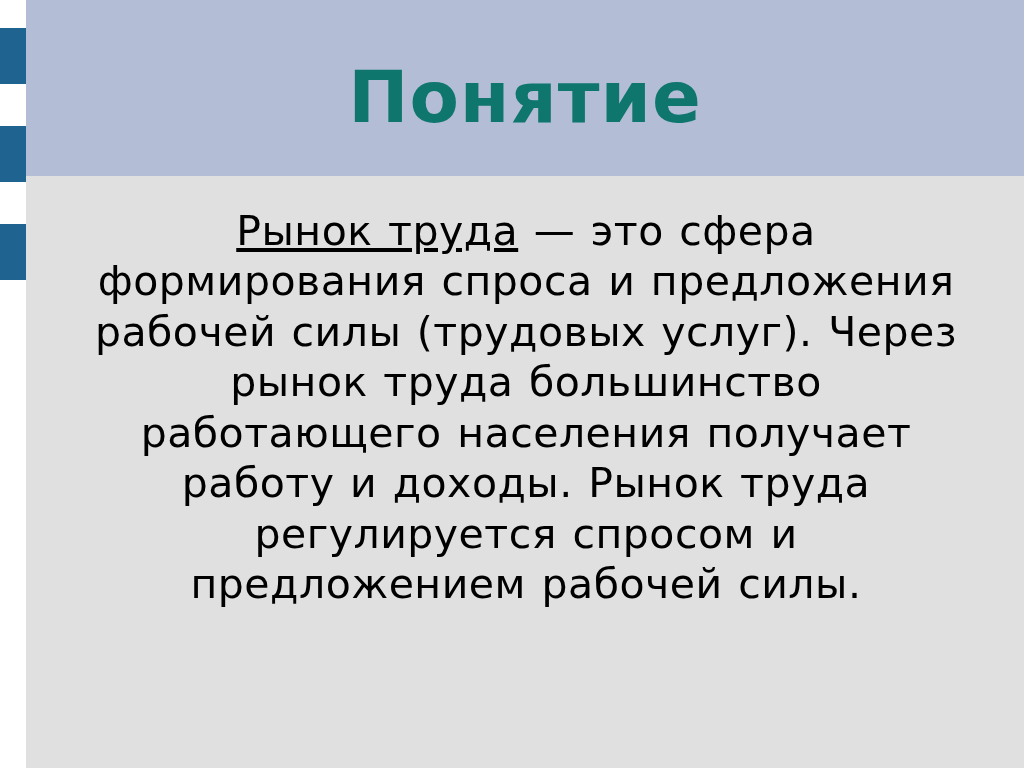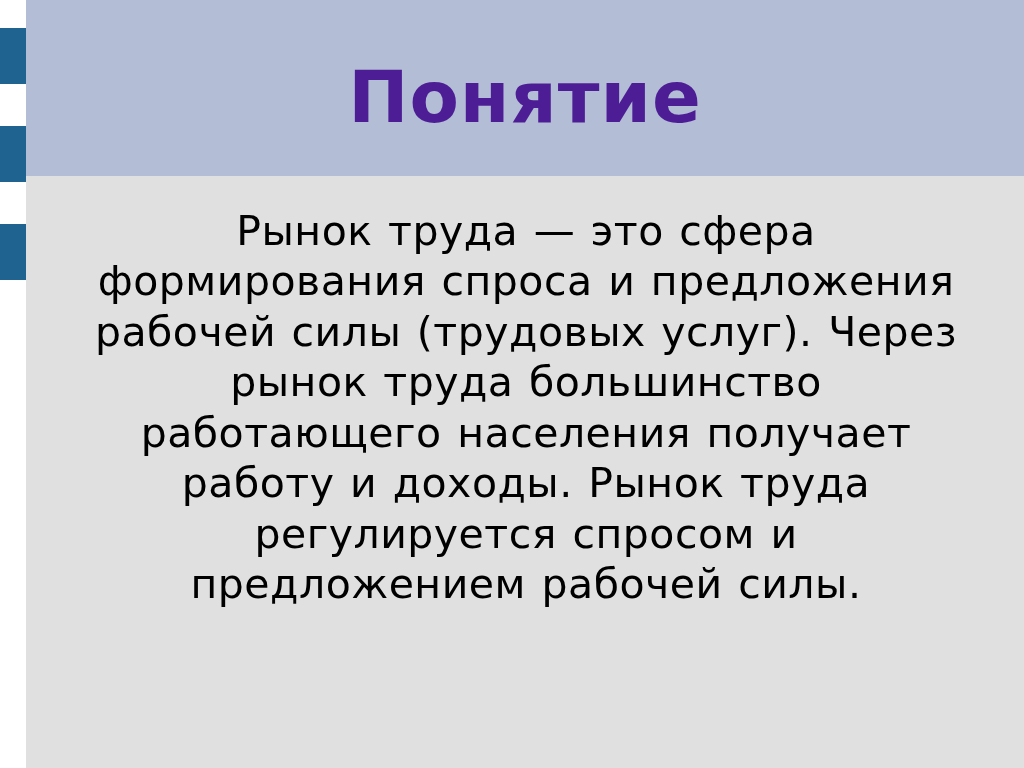--- a/index.html
+++ b/index.html
@@ -52,21 +52,21 @@
     position: absolute;
     left: 26px;
     top: 0;
     width: 998px;
     height: 176px;
     display: flex;
     align-items: center;
     justify-content: center;
     font-size: 72px;
     font-weight: bold;
-    color: #4c1d95;
+    color: #0f766e;
     letter-spacing: 1px;
     padding-top: 18px;
     box-sizing: border-box;
   }
 
   
   .body-panel {
     position: absolute;
     left: 26px;
     top: 176px;
@@ -80,20 +80,21 @@
     top: 206px;
     width: 880px;
     text-align: center;
     font-size: 41px;
     line-height: 1.23;
     color: #000000;
     letter-spacing: 0.5px;
     word-spacing: 2px;
   }
   .term {
+    text-decoration: underline;
   }
 </style>
 </head>
 <body>
 
 <div class="slide">
 
   <div class="left-rail">
     <div class="rail-block rail-b1"></div>
     <div class="rail-block rail-b2"></div>

